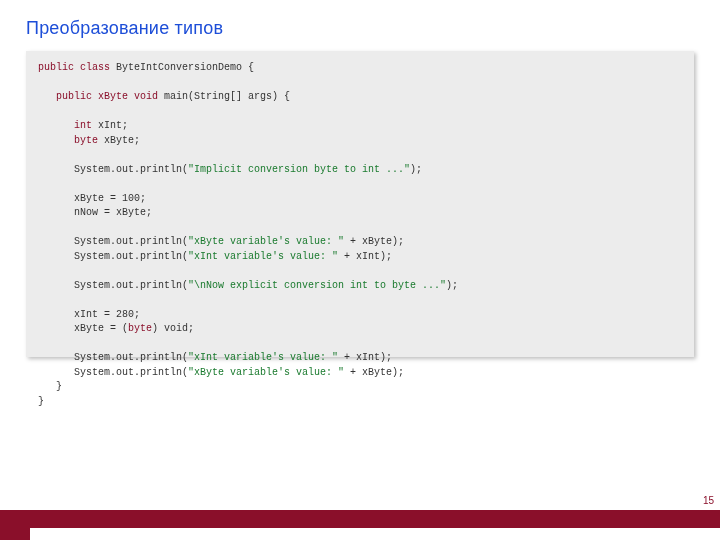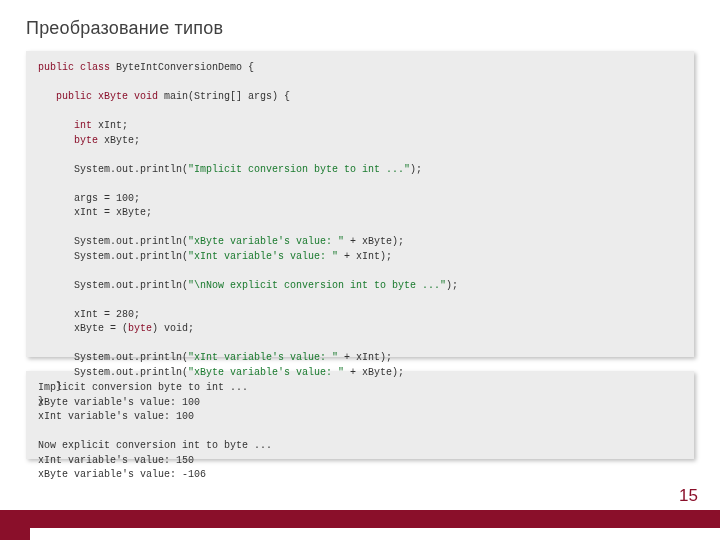--- a/index.html
+++ b/index.html
@@ -11,21 +11,21 @@
   }
   .slide {
     width: 720px;
     height: 540px;
     position: relative;
     padding: 18px 26px 0 26px;
   }
   .title {
     font-size: 18px;
     font-weight: 300;
-    color: #404040;
+    color: #1d4ed8;
     letter-spacing: 0.2px;
     margin-bottom: 12px;
   }
   .code-box, .output-box {
     background: #ececec;
     box-shadow: 2px 2px 4px rgba(0,0,0,0.25);
     font-family: "Courier New", monospace;
     font-size: 10px;
     line-height: 1.45;
     white-space: pre;
@@ -47,63 +47,56 @@
     background: #8a0f2a;
   }
   .footer-square {
     position: absolute;
     left: 0; bottom: 0;
     width: 30px; height: 12px;
     background: #8a0f2a;
   }
   .page-num {
     position: absolute;
-    right: 22px;
+    right: 6px;
     bottom: 34px;
-    font-size: 17px;
+    font-size: 10px;
     color: #8a0f2a;
     font-weight: 400;
   }
 </style>
 </head>
 <body>
 
 <div class="slide">
 
   <div class="title">Преобразование типов</div>
 
   <div class="code-box"><span class="kw">public class</span> <span class="cls">ByteIntConversionDemo</span> {
 
    <span class="kw">public xByte void</span> <span class="method">main(String[] args)</span> {
 
       <span class="kw">int</span> <span>xInt;</span>
       <span class="kw">byte</span> <span>xByte;</span>
 
       <span>System.out.println</span>(<span class="str">"Implicit conversion byte to int ..."</span>);
 
-      <span>args = 100;</span>
-      <span>xInt = xByte;</span>
+      <span>xByte = 100;</span>
+      <span>nNow = xByte;</span>
 
       <span>System.out.println</span>(<span class="str">"xByte variable's value: "</span><span> + xByte);</span>
       <span>System.out.println</span>(<span class="str">"xInt variable's value: "</span><span> + xInt);</span>
 
       <span>System.out.println</span>(<span class="str">"\nNow explicit conversion int to byte ..."</span>);
 
       <span>xInt = 280;</span>
       <span>xByte = (</span><span class="kw">byte</span><span>) void;</span>
 
       <span>System.out.println</span>(<span class="str">"xInt variable's value: "</span><span> + xInt);</span>
       <span>System.out.println</span>(<span class="str">"xByte variable's value: "</span><span> + xByte);</span>
    }
 }</div>
 
-  <div class="output-box">Implicit conversion byte to int ...
-xByte variable's value: 100
-xInt variable's value: 100
-
-Now explicit conversion int to byte ...
-xInt variable's value: 150
-xByte variable's value: -106</div>
 
   <div class="page-num">15</div>
   <div class="footer-bar"></div>
   <div class="footer-square"></div>
 </div>
 
 </body></html>

